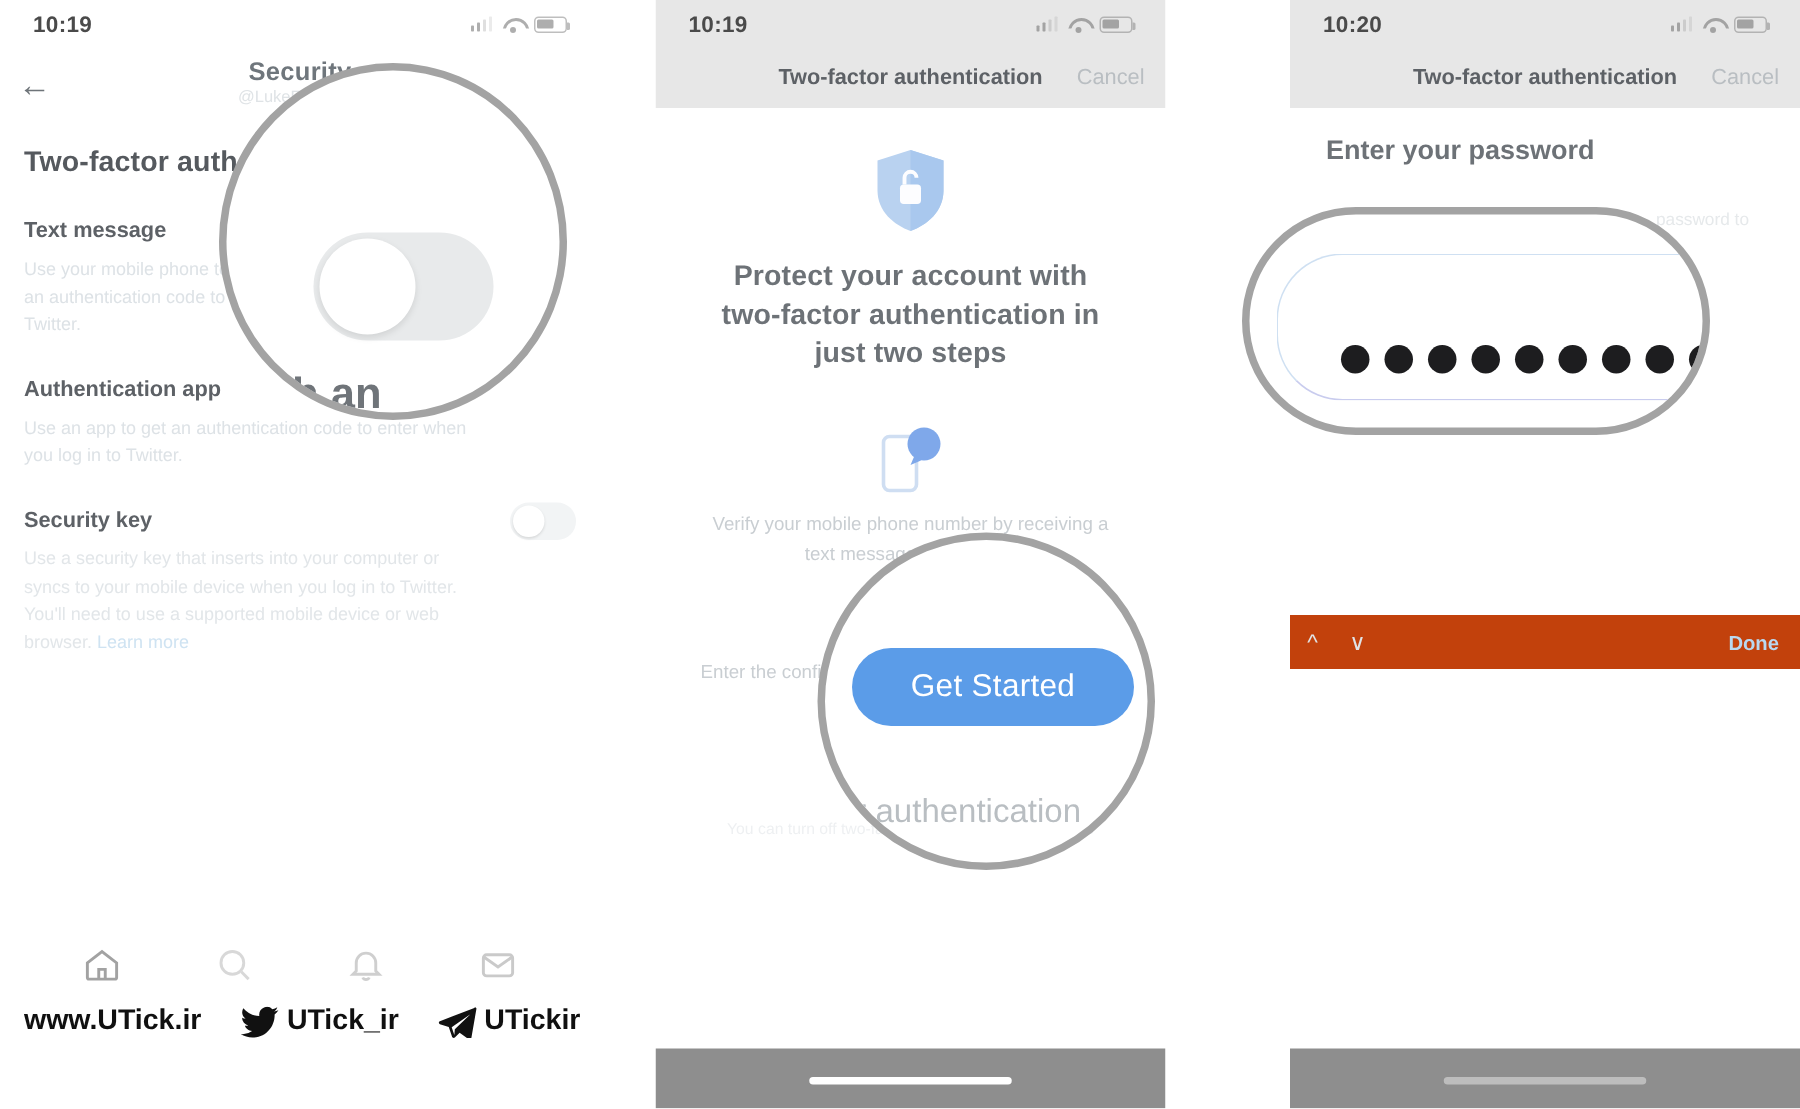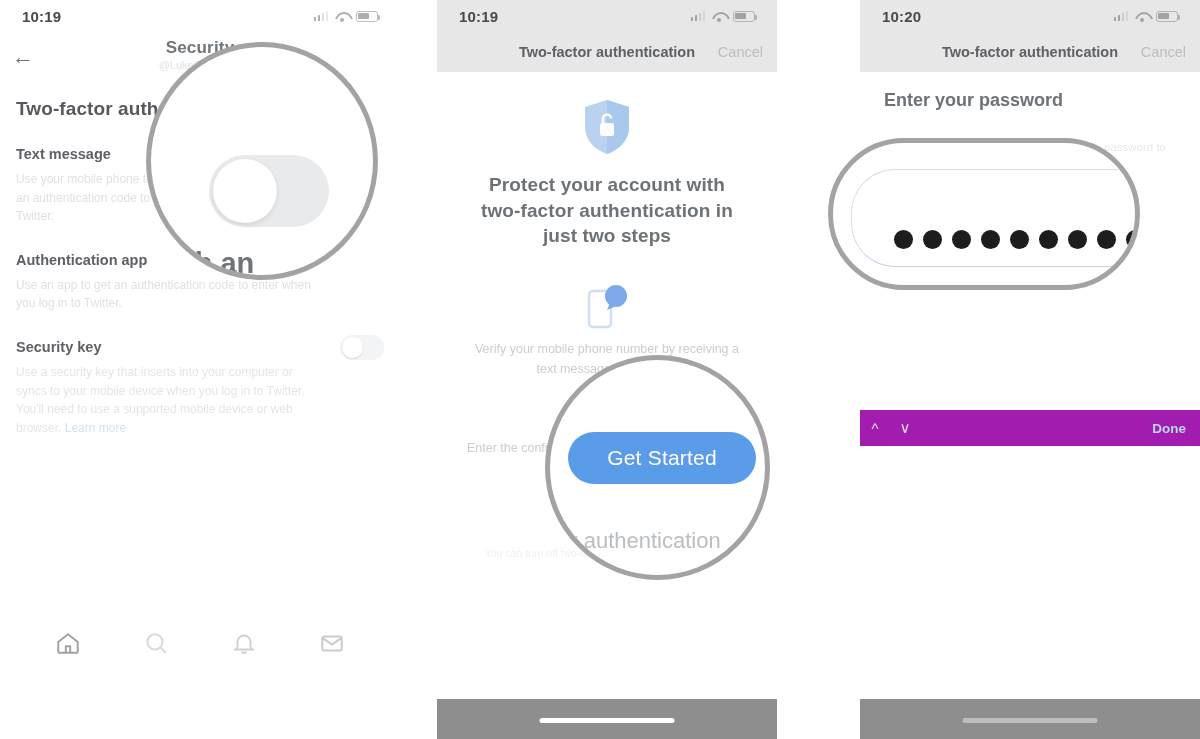--- a/index.html
+++ b/index.html
@@ -89,21 +89,21 @@
   .home-ind { position:absolute; left:0; bottom:0; width:100%; height:40px; background:#8e8e8e; }
   .home-ind i { position:absolute; left:50%; transform:translateX(-50%); bottom:16px;
      width:135px; height:5px; border-radius:3px; background:#fff; display:block; }
   #panel-3 .home-ind i { background:#bdbdbd; }
 
   
   .p3-body { padding: 18px 24px 0; }
   .p3-h { font-size:18px; font-weight:700; color:#6d7277; }
   .p3-hint { font-size:11.5px; color:#e6e9eb; margin-top:30px; text-align:right; padding-right:10px;}
   .kb-acc { position:absolute; left:0; top:410px; width:340px; height:36px;
-     background:#a21caf; display:flex; align-items:center; }
+     background:#c2410c; display:flex; align-items:center; }
   .kb-chev { width:30px; text-align:center; color:#e0e3e6; font-size:15px; }
   .kb-done { margin-left:auto; margin-right:14px; font-size:13.5px; color:#b9d8f0; font-weight:600; }
 
   
   .mag { position:absolute; border-radius:50%; background:#fff;
      border:5px solid #a3a3a3; overflow:hidden; }
   .mag.pill { border-radius:999px; }
   #mag-toggle { left:146px; top:42px; width:232px; height:238px; }
   #mag-toggle .big-toggle { position:absolute; left:58px; top:108px; width:120px; height:72px;
      border-radius:36px; background:#e8eaeb; }
@@ -202,20 +202,41 @@
           </svg>
       </span>
       <span class="tbi">
         <svg viewBox="0 0 24 24" width="26" height="26" fill="none" stroke="#bdbdbd" stroke-width="1.8">
           <rect x="3" y="6" width="18" height="13" rx="2"></rect>
             <path d="M3.5 7.5 L12 13.5 L20.5 7.5"></path>
           </svg>
       </span>
     </div>
 
+    <div class="brandbar">
+      <span class="brand-item brand-www">
+        <span>www.UTick.ir</span>
+      </span>
+      <span class="brand-item">
+        <span class="bird">
+          <svg viewBox="0 0 24 20" width="26" height="21" fill="#111">
+            <path d="M24 2.4c-.9.4-1.8.7-2.8.8 1-.6 1.8-1.6 2.1-2.7-.9.6-2 1-3.1 1.2A4.9 4.9 0 0 0 11.8 5c0 .4 0 .8.1 1.1C7.7 5.9 4.1 4 1.7 1.1c-.4.8-.7 1.6-.7 2.5 0 1.7.9 3.2 2.2 4.1-.8 0-1.6-.3-2.2-.6v.1c0 2.4 1.7 4.3 3.9 4.8-.4.1-.8.2-1.3.2-.3 0-.6 0-.9-.1.6 2 2.4 3.4 4.6 3.4A9.9 9.9 0 0 1 0 17.5a13.9 13.9 0 0 0 7.6 2.2c9 0 14-7.5 14-14v-.6c1-.7 1.8-1.6 2.4-2.7z"></path>
+          </svg>
+        </span>
+        <span>UTick_ir</span>
+      </span>
+      <span class="brand-item">
+        <span class="tg">
+          <svg viewBox="0 0 24 20" width="26" height="21" fill="#111">
+            <path d="M23.5.6 .8 9.3c-.9.35-.85 1.6.05 1.9l5.6 1.85 2.1 6.2c.25.75 1.2.95 1.75.4l3.05-3.05 5.6 4.1c.7.5 1.7.1 1.85-.75L24 1.6c.15-.8-.7-1.3-1.5-1zM8.3 13.1l11.9-8.2-9.9 9.6-.3 3.6-1.7-5z"></path>
+          </svg>
+        </span>
+        <span>UTickir</span>
+      </span>
+    </div>
   </div>
 
   <div class="panel" id="panel-2">
     <div class="statusbar gray">
       <span class="sb-time">10:19</span>
       <span class="sb-icons">
         <span class="ico-signal">
             <i></i>
             <i></i>
             <i></i>

